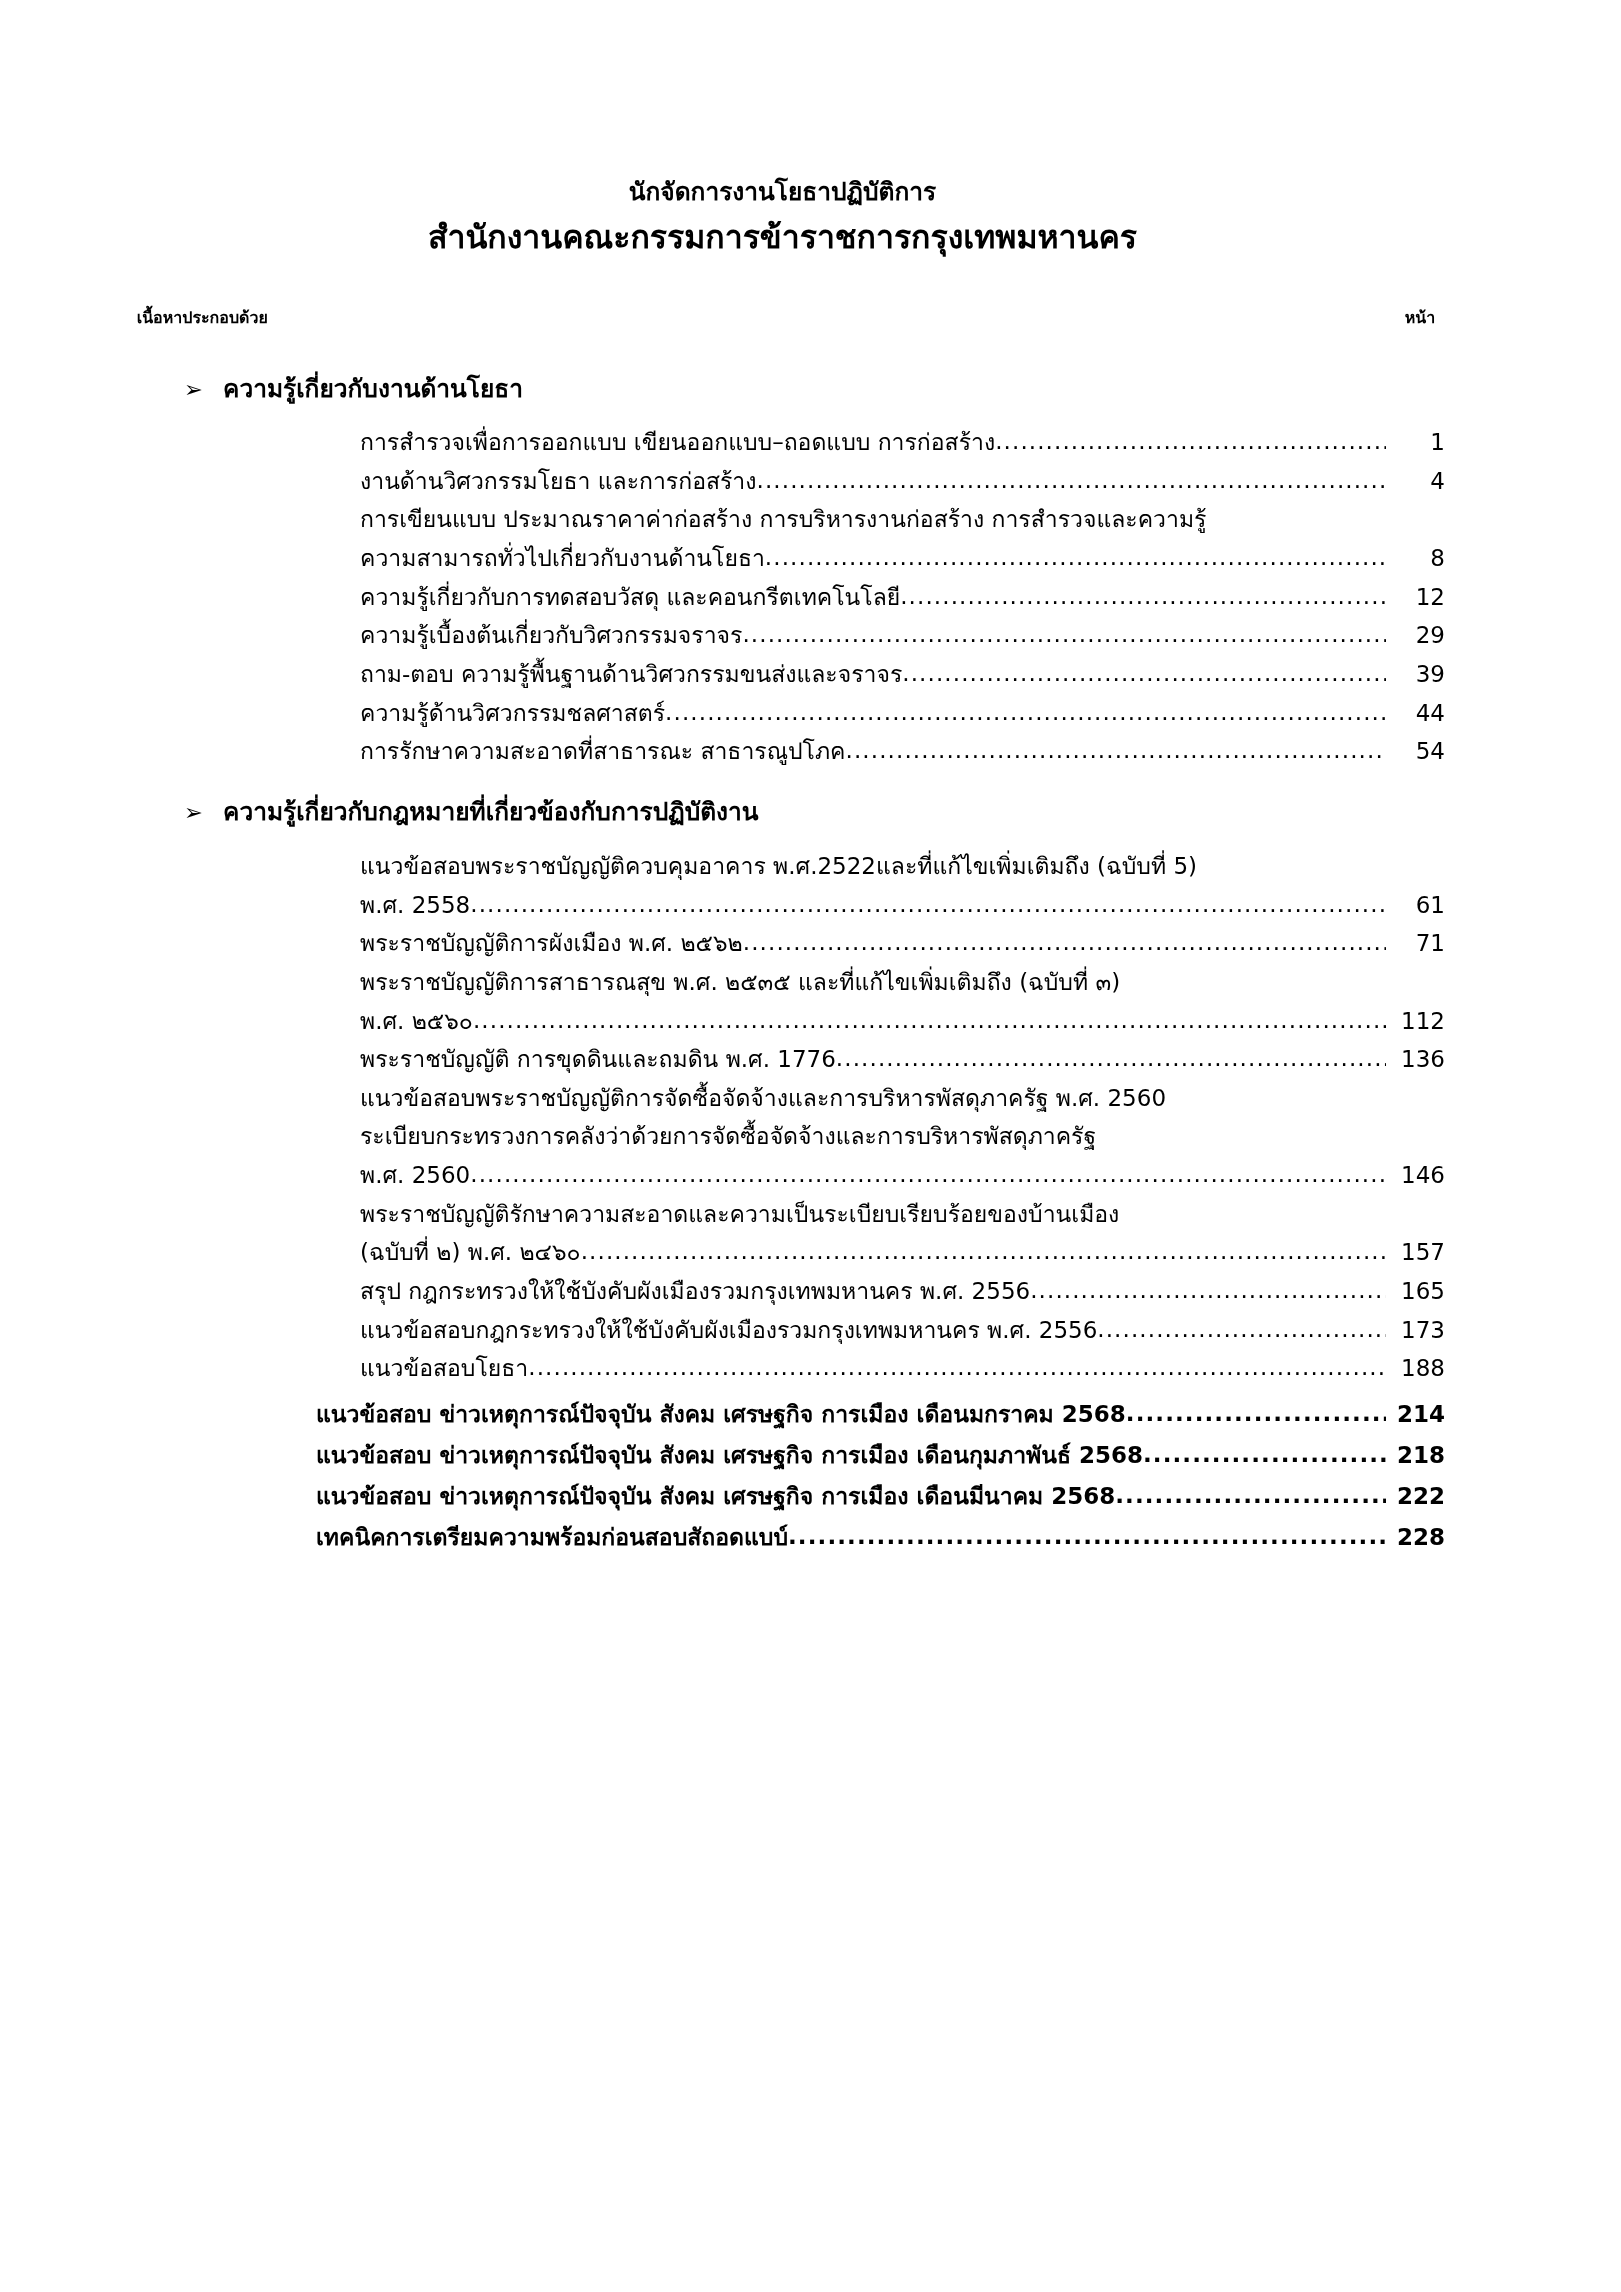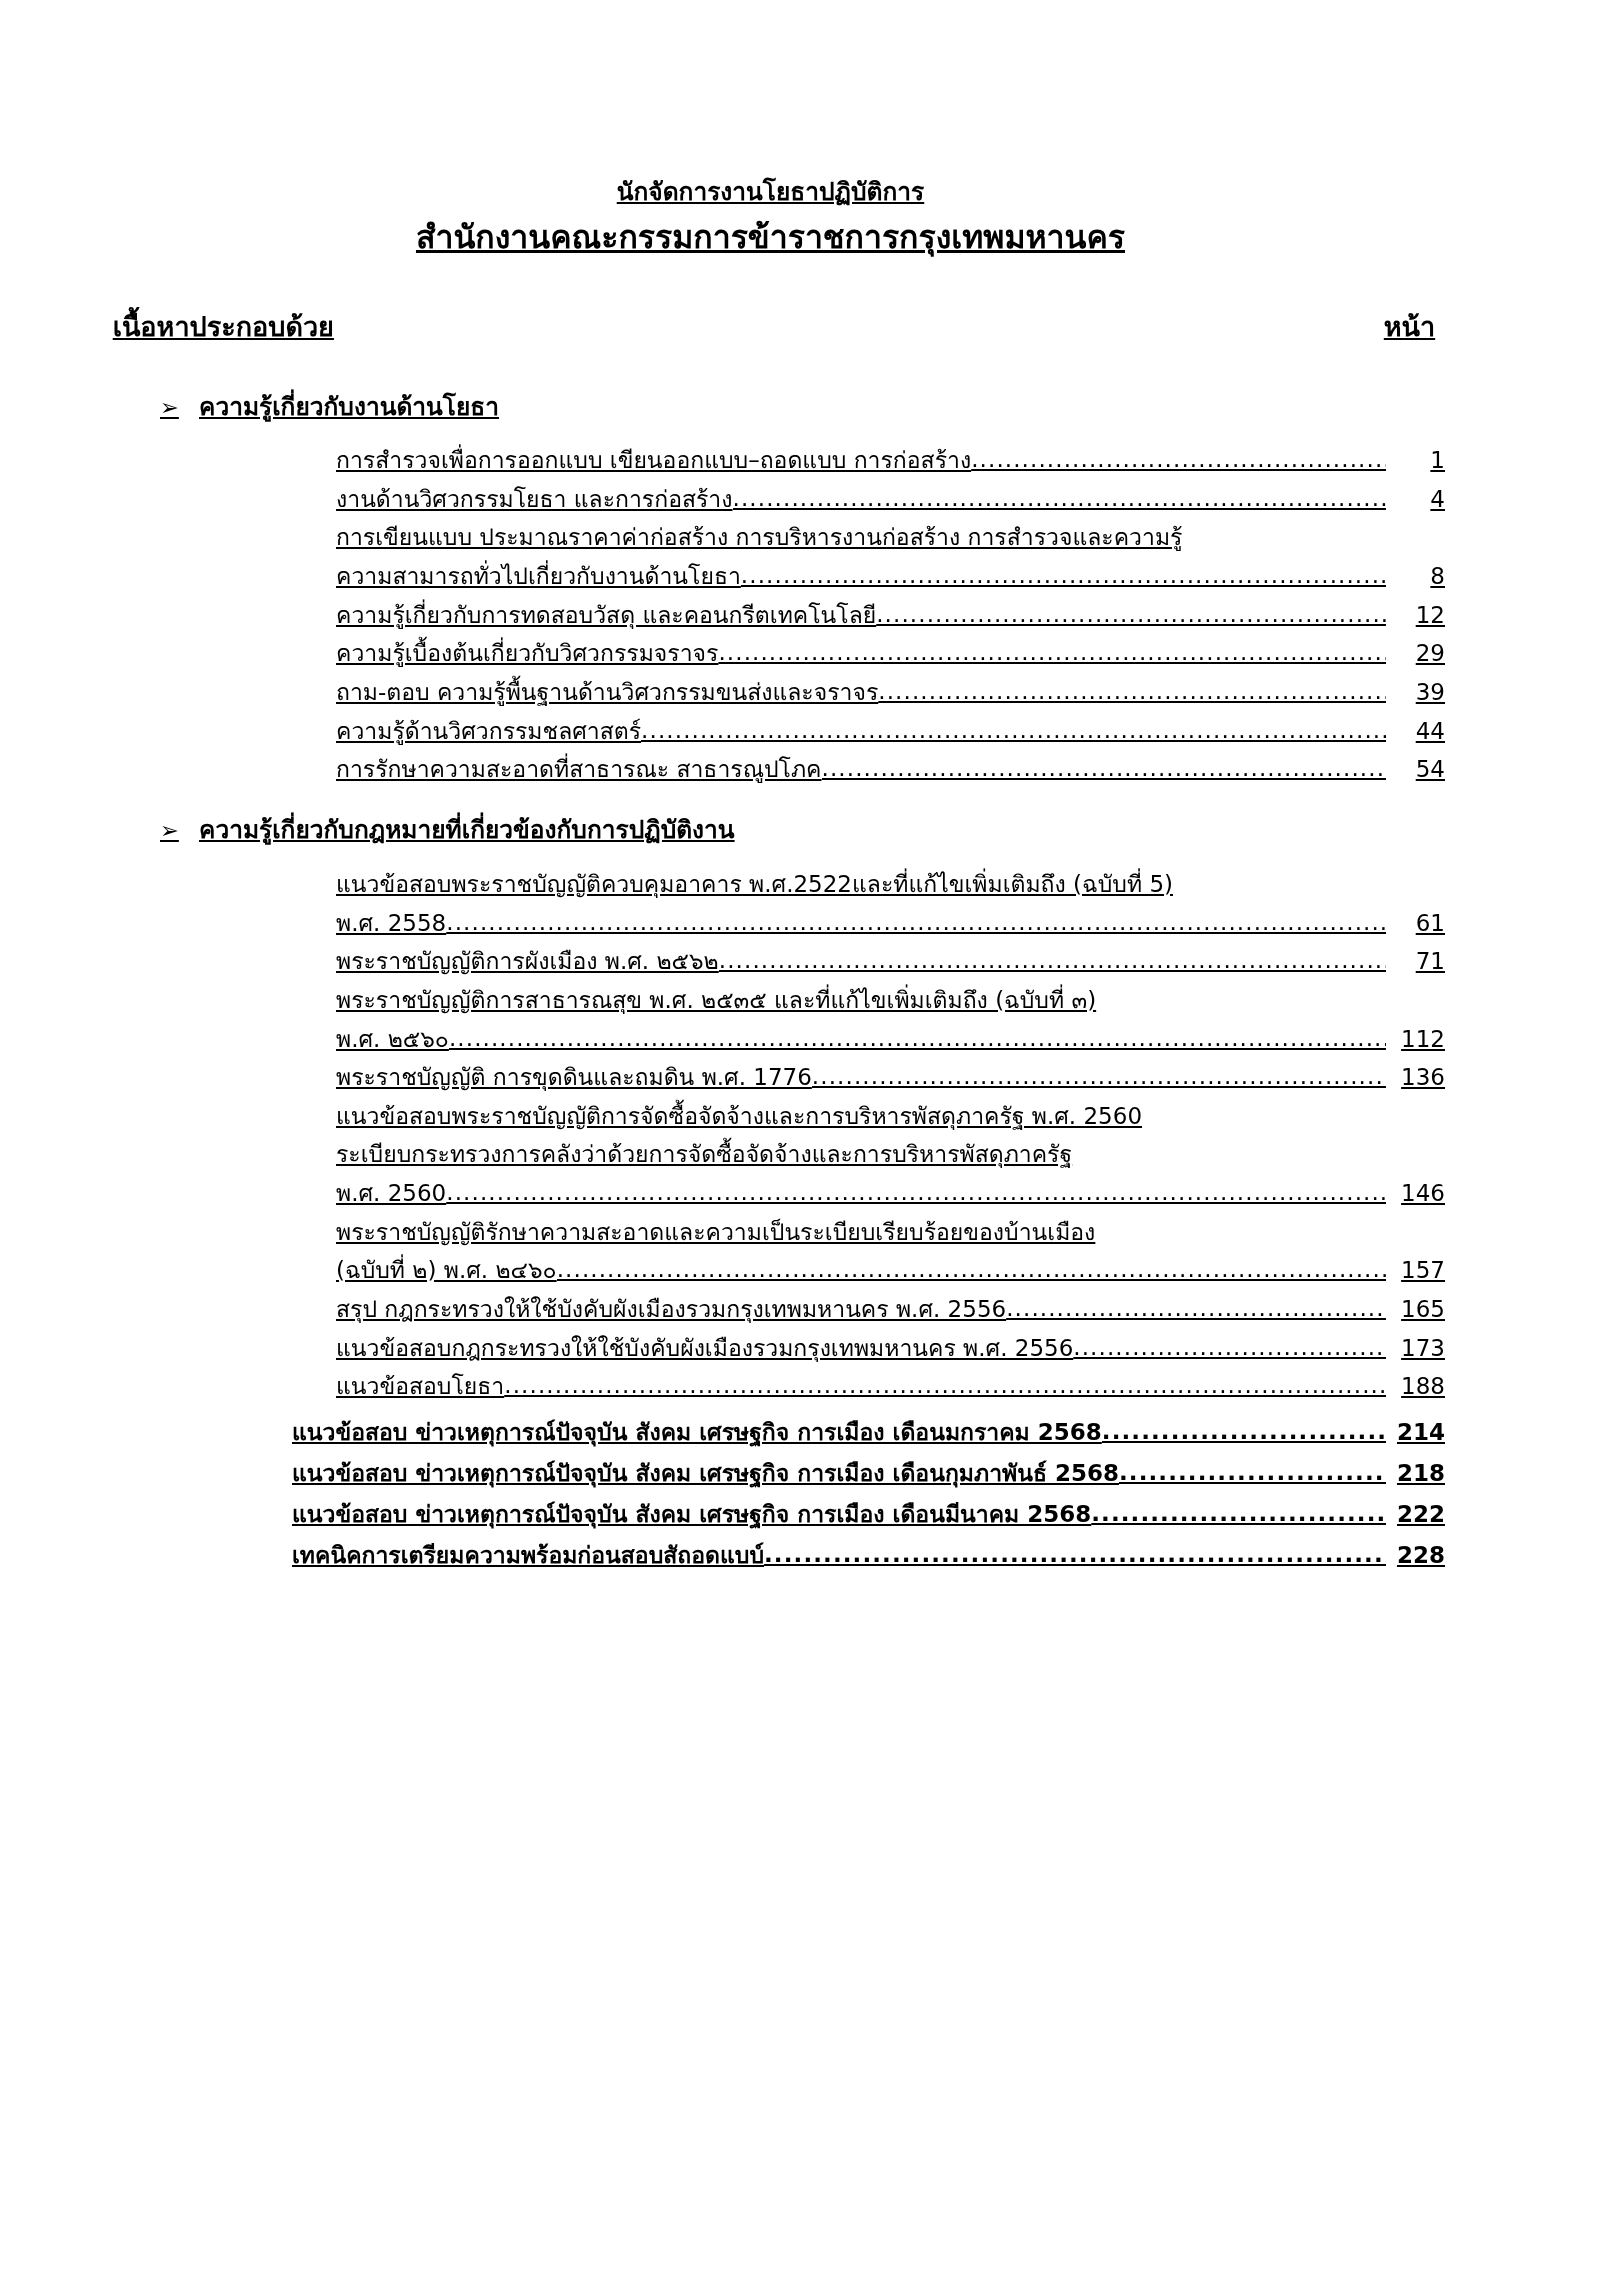--- a/index.html
+++ b/index.html
@@ -14,41 +14,40 @@
     color: #000000;
     position: relative;
     overflow: hidden;
   }
   .page {
     position: absolute;
     left: 0; top: 0;
     width: 1621px;
     height: 1757px;
     box-sizing: border-box;
-    padding: 172px 176px 0 96px;
-    text-decoration: underline;
+    padding: 172px 176px 0 120px;
   }
   .doc-title {
     text-align: center;
     font-size: 24.5px;
     font-weight: bold;
     line-height: 1.62;
   }
   .doc-subtitle {
     text-align: center;
     font-size: 32px;
     font-weight: bold;
     line-height: 1.62;
     margin-bottom: 41px;
   }
   .header-row {
     display: flex;
     justify-content: space-between;
     align-items: baseline;
-    font-size: 27px;
+    font-size: 16px;
     font-weight: bold;
     margin-bottom: 39px;
     padding-left: 16.7px;
     padding-right: 9.8px;
   }
   .section-head {
     display: flex;
     align-items: baseline;
     font-size: 24.5px;
     font-weight: bold;

